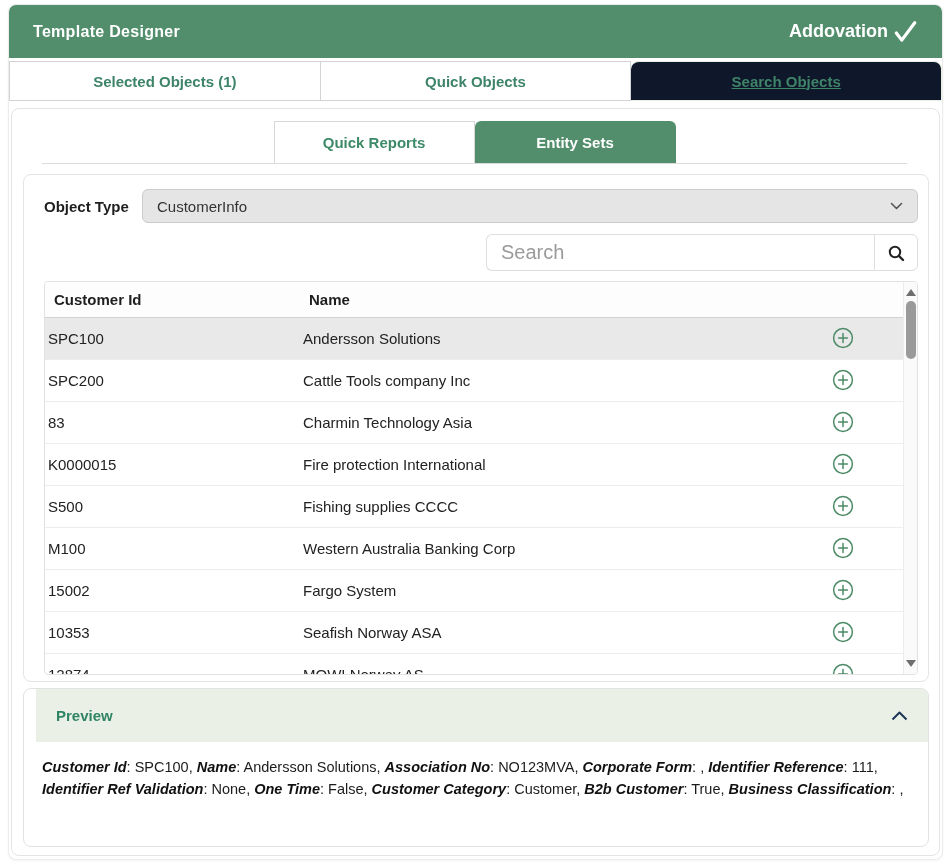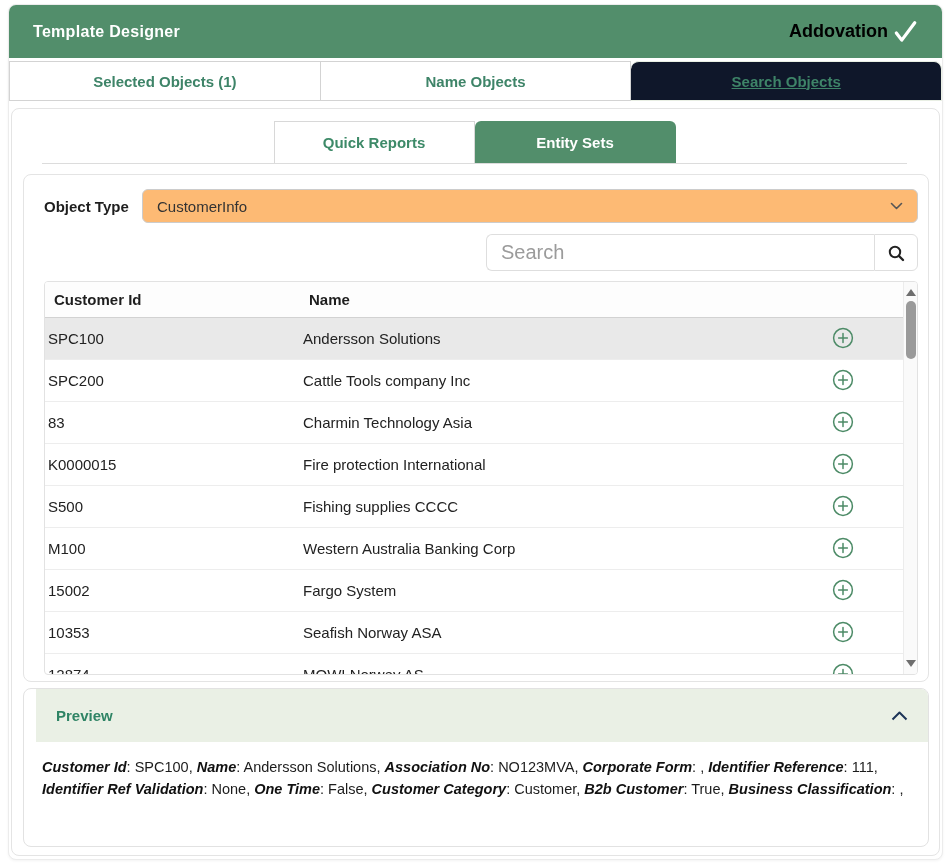--- a/index.html
+++ b/index.html
@@ -6,21 +6,21 @@
   html, body { margin:0; padding:0; width:951px; height:868px; background:#fff; overflow:hidden; }
   body { font-family:"Liberation Sans", sans-serif; color:#222; }
 
   .app { margin:4px 8px; height:856px; border:1px solid #ececec; border-radius:8px; background:#fff;
          box-shadow:0 1px 3px rgba(0,0,0,.05); }
 
   
   .appbar { height:53px; background:#528E6B; border-radius:7px 7px 0 0; display:flex;
             align-items:center; justify-content:space-between; padding:0 24px; }
   .appbar-title { color:#fff; font-size:16px; font-weight:700; letter-spacing:.3px; }
-  .brand { display:flex; align-items:center; gap:2px; color:#000000; font-size:18px; font-weight:700; }
+  .brand { display:flex; align-items:center; gap:2px; color:#ffffff; font-size:18px; font-weight:700; }
 
   
   .main-tabs { display:flex; margin-top:3px; height:40px;justify-content:space-between; }
   .main-tab { flex:1; display:flex; align-items:center; justify-content:center; font-size:15px;
               font-weight:600; color:#3E8468; background:#fff; border:1px solid #d3d3d3; cursor:pointer; }
   .main-tab + .main-tab { border-left:none; }
   .main-tab.active { background:#0f172a; border-color:#E9EFE4; border-radius:8px 8px 0 0;text-decoration:underline; }
 
   
   .outer-panel { margin:7px 2px 0; height:748px; border:1px solid #e4e4e4; border-radius:8px; }
@@ -34,21 +34,21 @@
   .subtab.active { color:#fff; background:#528E6B; border-radius:6px 6px 0 0; }
 
   
   .inner-panel { margin:10px 10px 0 11px; height:508px; border:1px solid #e4e4e4; border-radius:8px;
                  padding:14px 10px 0 20px; }
 
   .object-row { display:flex; align-items:center; }
   .object-label { width:98px; font-weight:700; font-size:15px; color:#1e1e1e; flex:none; }
   .select-box { flex:1; height:34px; border:1px solid #ccc; border-radius:6px; display:flex;
                 align-items:center; justify-content:space-between; padding:0 14px; font-size:15px;
-                color:#333; cursor:pointer; background:#fdba74; }
+                color:#333; cursor:pointer; background:#e5e5e5; }
 
   .search-row { display:flex; justify-content:flex-end; margin-top:11px; }
   .input-group { display:flex; width:432px; height:37px; }
   .search-input { flex:1; border:1px solid #dedede; border-right:none; border-radius:6px 0 0 6px;
                   padding:0 14px; font-size:20px; color:#333; outline:none; font-family:inherit; min-width:0; }
   .search-input::placeholder { color:#9b9b9b; }
   .search-btn { width:44px; border:1px solid #dedede; border-radius:0 6px 6px 0; background:#fff;
                 display:flex; align-items:center; justify-content:center; cursor:pointer; }
 
   
@@ -98,21 +98,21 @@
           </svg>
       </span>
     </div>
   </div>
 
   <div class="main-tabs">
     <div class="main-tab">
       <span>Selected Objects (1)</span>
     </div>
     <div class="main-tab">
-      <span>Name Objects</span>
+      <span>Quick Objects</span>
     </div>
     <div class="main-tab active">
       <span>Search Objects</span>
     </div>
   </div>
 
   <div class="outer-panel">
 
     <div class="subtabs">
       <div class="subtab inactive">

